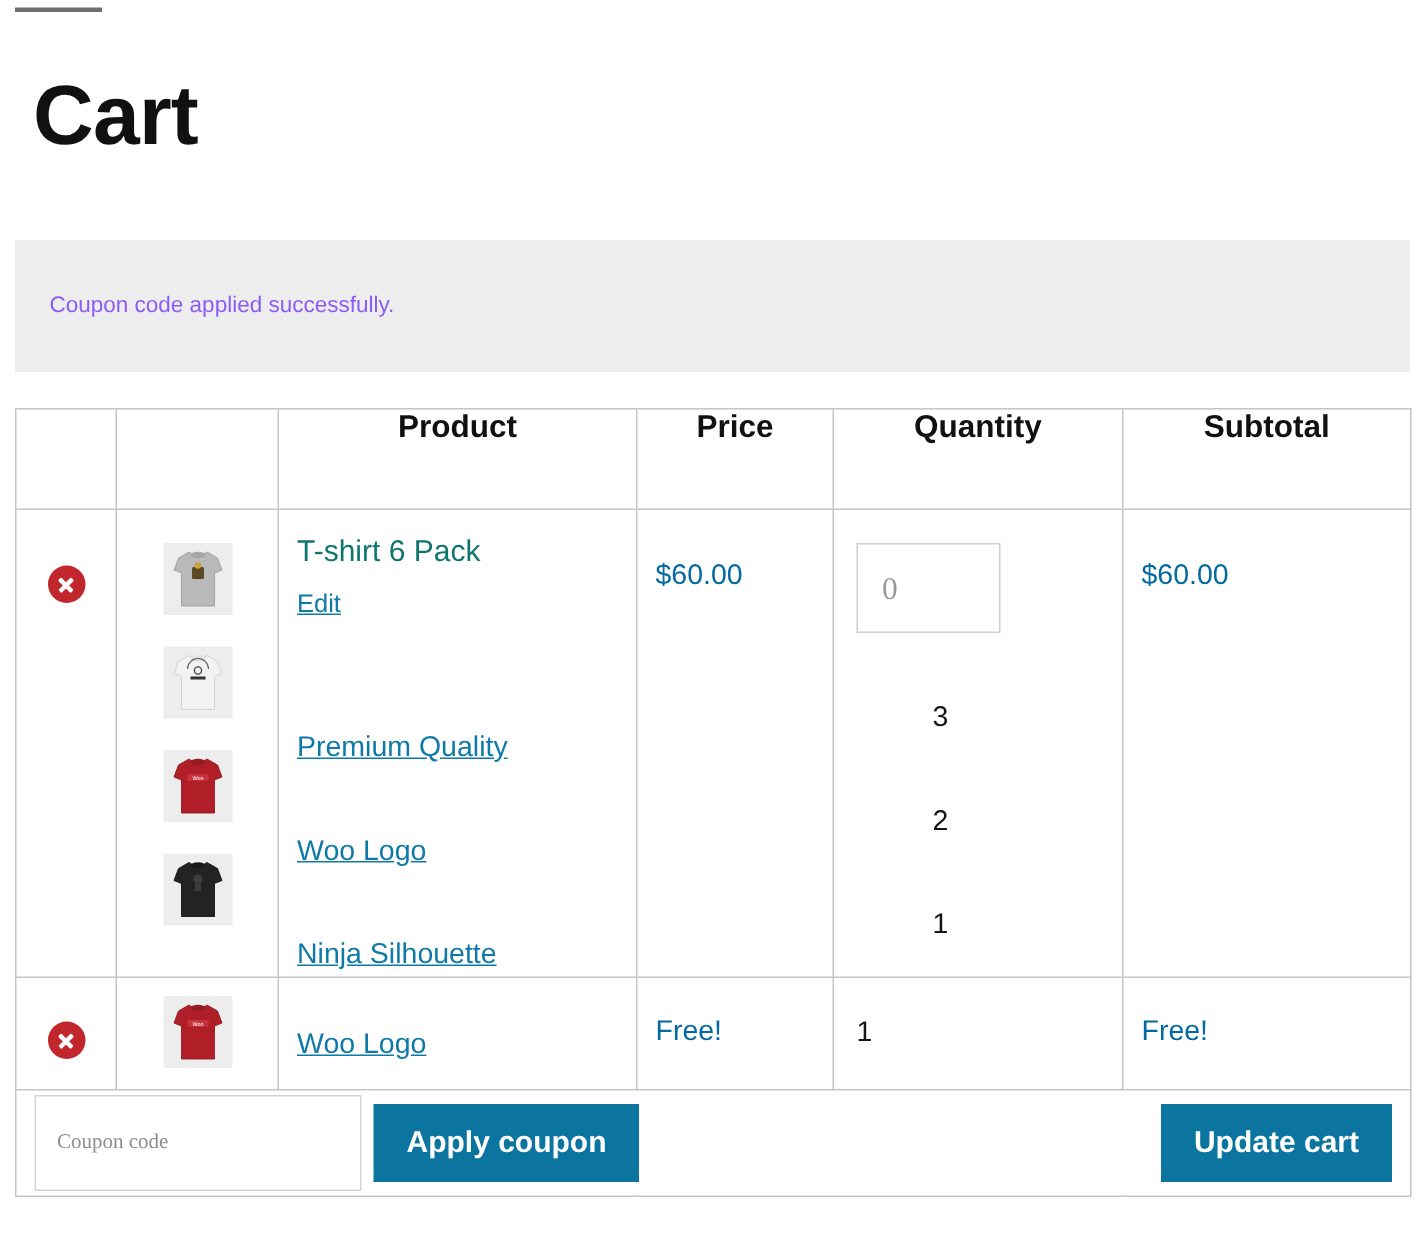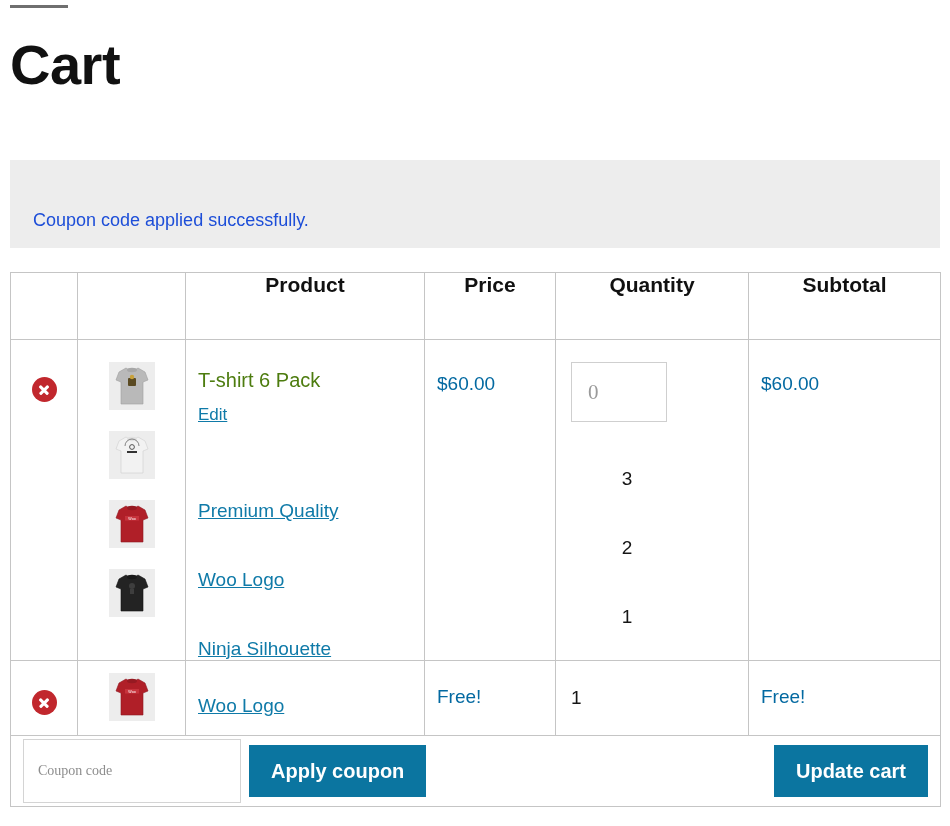--- a/index.html
+++ b/index.html
@@ -25,21 +25,21 @@
     width: 58px;
     height: 3px;
     background: #6f6f6f;
   }
 
   
   .page-title {
     position: absolute;
     left: 10px;
     top: 32px;
-    margin: 0;
+    margin: 12px;
     font-size: 56px;
     line-height: 66px;
     font-weight: 700;
     letter-spacing: -0.5px;
     color: #111111;
   }
 
   
   .notice {
     position: absolute;
@@ -47,24 +47,23 @@
     top: 160px;
     width: 930px;
     height: 88px;
     background: #ededed;
     box-sizing: border-box;
   }
   .notice-text {
     position: absolute;
     left: 23px;
     top: 32px;
-    font-size: 18px;
+    font-size: 15px;
     line-height: 24px;
-    color: #1d4ed8;
-    margin-top: 16px;
+    color: #8b5cf6;
   }
 
   
   .cart-table {
     position: absolute;
     left: 10px;
     top: 272px;
     width: 930px;
     border-collapse: collapse;
     table-layout: fixed;
@@ -139,22 +138,22 @@
     overflow: hidden;
   }
   .thumb:last-child { margin-bottom: 14px; }
   .thumb svg { display: block; width: 46px; height: 48px; }
 
   
   td.product-cell { padding: 0 0 0 12px; }
   .prod-title {
     font-size: 20px;
     line-height: 24px;
-    color: #4d7c0f;
-    margin: 28px 0 0 0;
+    color: #0f766e;
+    margin: 16px 0 0 0;
   }
   .prod-link-row {
     height: 69px;
     display: flex;
     align-items: flex-end;
   }
   .prod-link-row.first { height: auto; margin-top: 11px; }
   a.prod-link, a.edit-link {
     color: #0f7aa8;
     text-decoration: underline;

